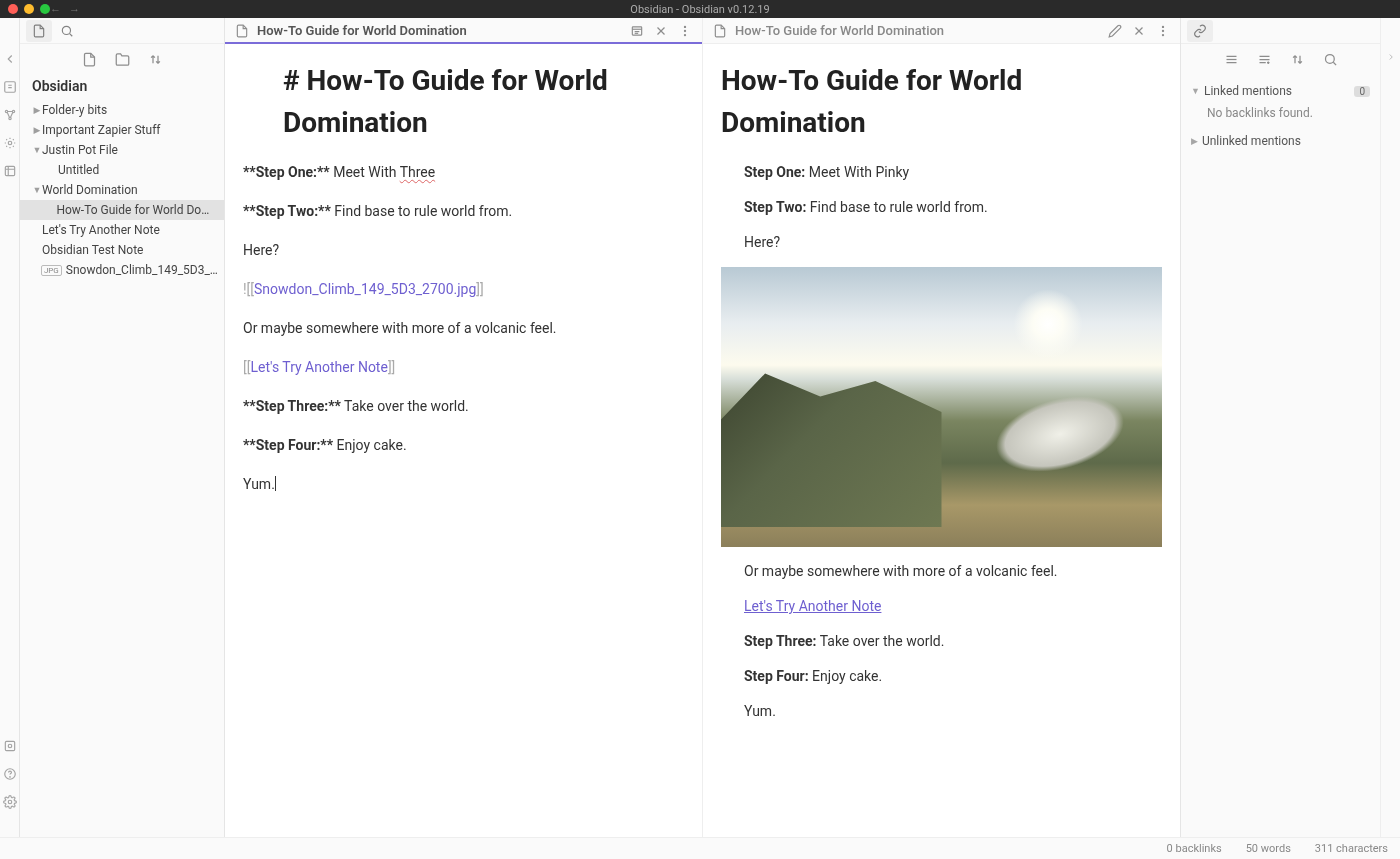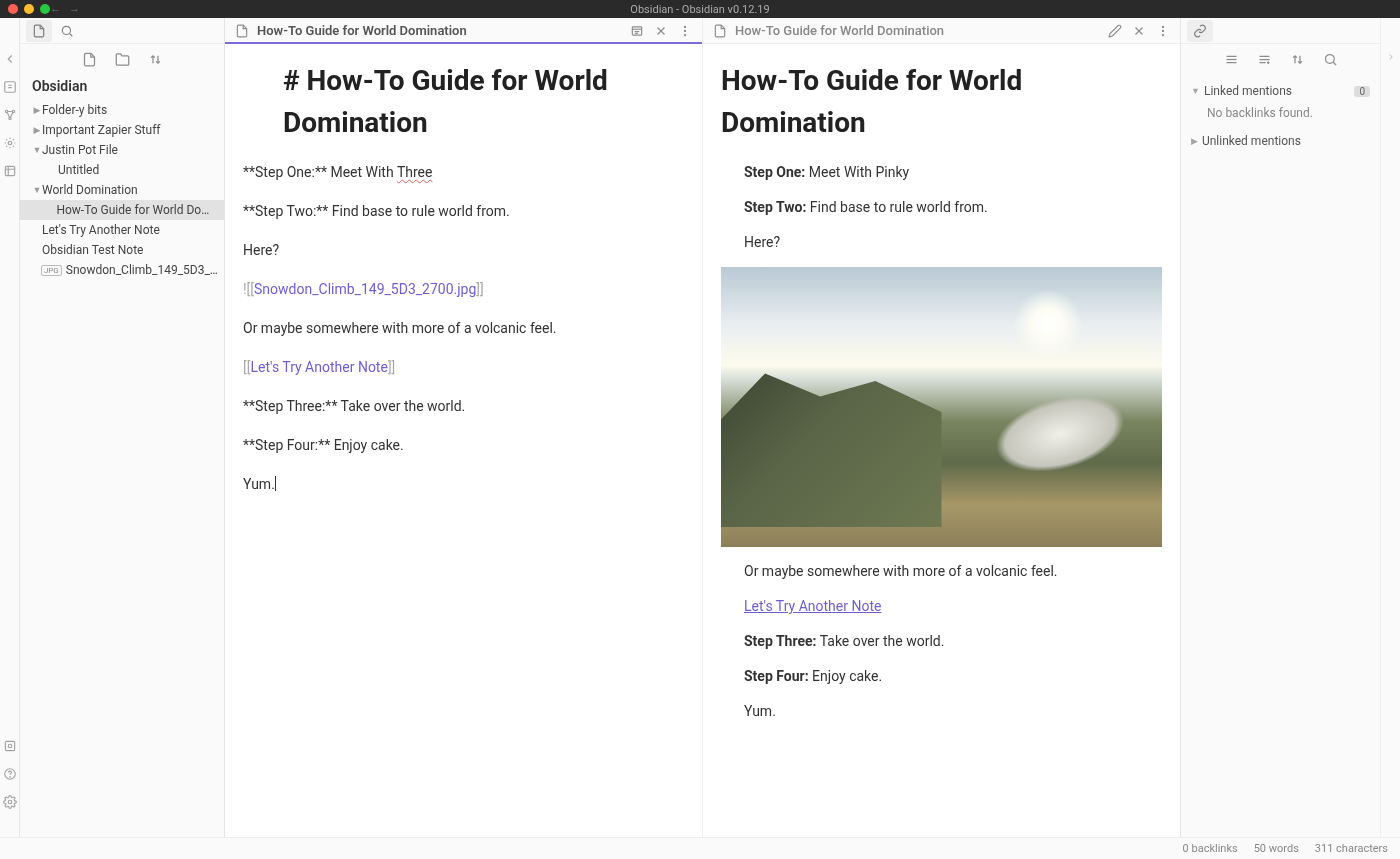--- a/index.html
+++ b/index.html
@@ -49,21 +49,21 @@
 .pane-header svg { width: 14px; height: 14px; opacity: 0.5; }
 .pane-title { font-size: 13px; font-weight: 600; color: #555; flex: 1; white-space: nowrap; overflow: hidden; text-overflow: ellipsis; }
 .pane-title.dim { color: #888; font-weight: 500; }
 .pane-header-right { display: flex; gap: 10px; align-items: center; }
 .pane-header-right svg { cursor: pointer; }
 .pane-body { flex: 1; overflow-y: auto; padding: 16px 18px; font-size: 14px; line-height: 1.5; color: #333; }
 
 
 .src-h1 { font-size: 28px; font-weight: 700; margin-bottom: 18px; color: #222; margin-left: 40px; }
 .src-p { margin-bottom: 18px; }
-.md-bold-marker { font-weight: 400; }
+.md-bold-marker { font-weight: 700; }
 .spellerr { text-decoration: underline wavy #d66; text-decoration-thickness: 1px; text-underline-offset: 2px; }
 .embed-link { color: #6e5fd0; }
 .dim-bracket { color: #aaa; }
 .cursor { display: inline-block; width: 1px; height: 15px; background: #333; vertical-align: -2px; }
 
 
 .prev-h1 { font-size: 28px; font-weight: 700; margin-bottom: 18px; color: #222; }
 .prev-p { margin-bottom: 14px; margin-left: 23px; }
 .prev-img { width: 100%; height: 280px; margin-bottom: 14px; background: linear-gradient(to bottom, #b8c9d4 0%, #e8edf0 20%, #fdfbee 35%, #d8dfd9 40%, #7a8560 55%, #5e6a4a 70%, #a89868 85%, #8b7f5a 100%); position: relative; overflow: hidden; }
 .prev-img::before { content: ""; position: absolute; bottom: 28%; right: 8%; width: 30%; height: 25%; background: radial-gradient(ellipse at center, #f0f0e8 0%, #c5c5bc 60%, transparent 70%); border-radius: 50%; transform: rotate(-15deg); }
@@ -81,21 +81,21 @@
 .bl-section { display: flex; align-items: center; gap: 4px; padding: 4px 0; cursor: pointer; }
 .bl-caret { font-size: 9px; opacity: 0.5; }
 .bl-badge { margin-left: auto; background: #ddd; border-radius: 3px; padding: 0 5px; font-size: 10px; color: #666; }
 .bl-empty { padding: 4px 0 10px 16px; color: #888; }
 
 
 .collapse-handle { width: 20px; background: #fafafa; border-left: 1px solid #eee; display: flex; align-items: flex-start; justify-content: center; padding-top: 34px; }
 .collapse-handle svg { width: 10px; height: 10px; opacity: 0.35; }
 
 
-.statusbar { height: 22px; background: #fafafa; border-top: 1px solid #eee; display: flex; align-items: center; justify-content: flex-end; padding: 0 12px; gap: 16px; font-size: 11px; color: #888; }
+.statusbar { height: 22px; background: #fafafa; border-top: 1px solid #eee; display: flex; align-items: center; justify-content: flex-end; padding: 0 12px; gap: 24px; font-size: 11px; color: #888; }
 
 
 .nav-arrows { position: absolute; left: 50px; top: 2px; display: flex; gap: 8px; }
 .nav-arrows span { color: #777; font-size: 11px; cursor: pointer; }
 </style>
 </head>
 <body>
 
 <div class="titlebar">
   <div class="traffic">

